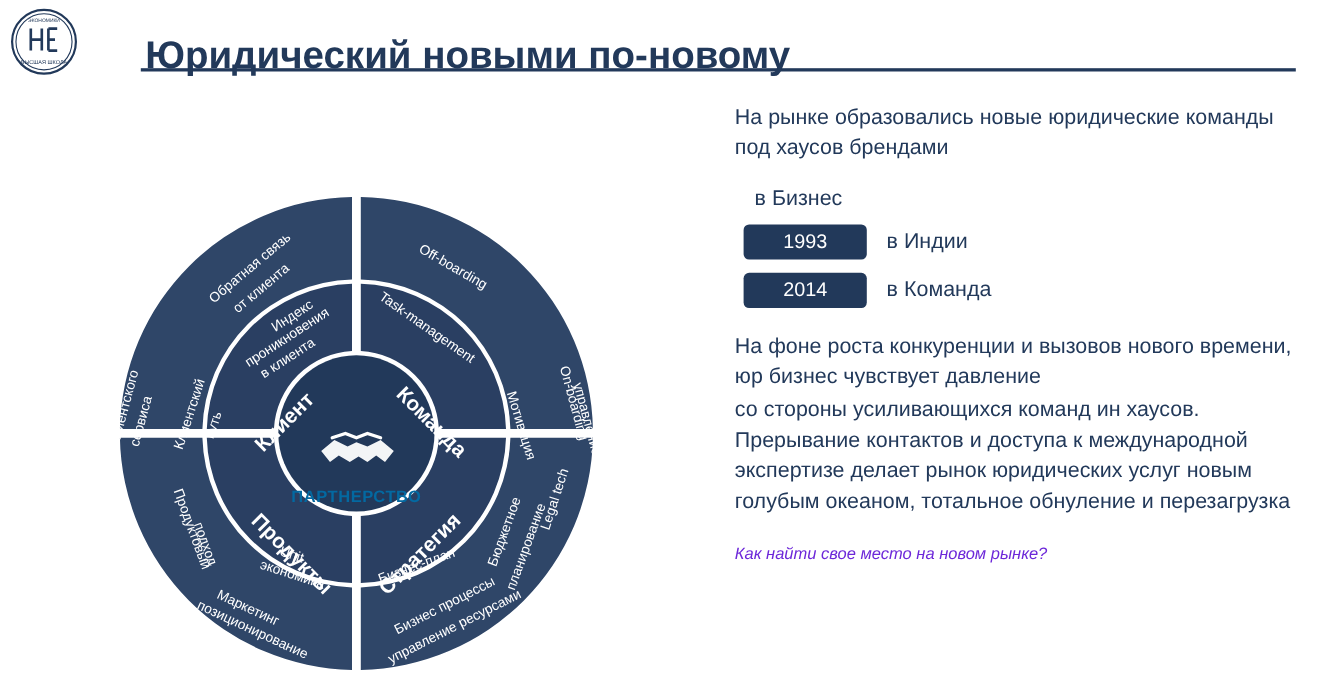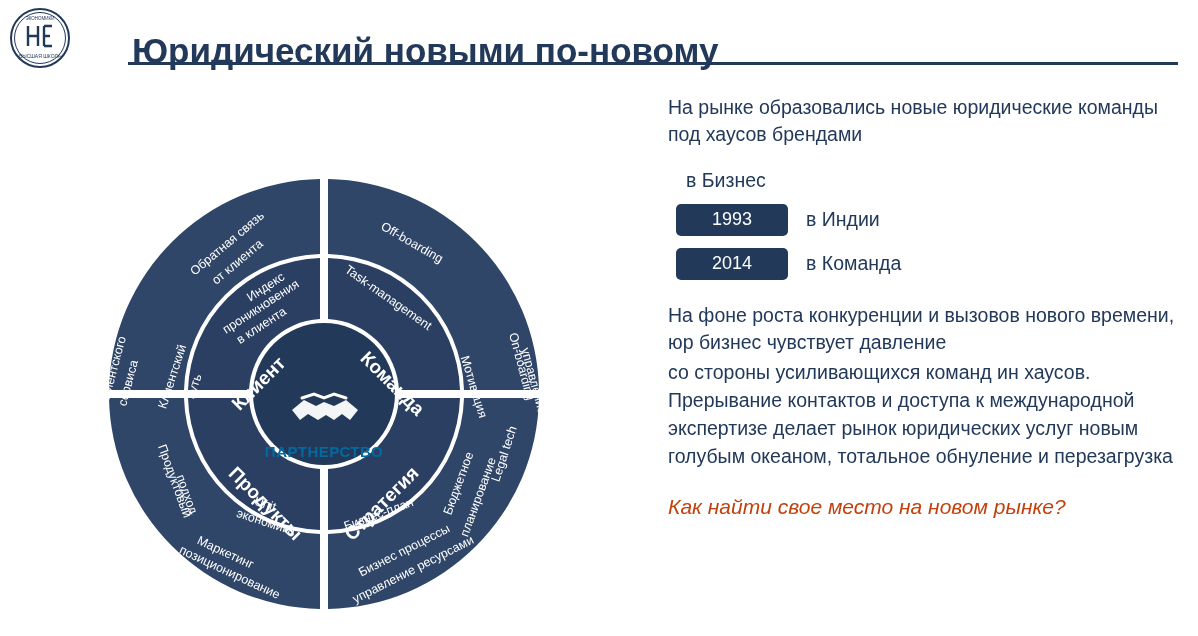--- a/index.html
+++ b/index.html
@@ -117,23 +117,23 @@
     color: #22395a;
   }
   .para {
     margin: 22px 0 0 0;
     font-size: 19.5px;
     line-height: 1.43;
     color: #22395a;
   }
   .question {
     margin: 24px 0 0 0;
-    font-size: 21px;
+    font-size: 15px;
     font-style: italic;
-    color: #c2410c;
+    color: #6d28d9;
   }
 </style>
 </head>
 <body>
 
 <div class="logo">
   <svg viewBox="0 0 64 64" width="64" height="64">
     <circle cx="32" cy="32" r="29" fill="none" stroke="#22395a" stroke-width="2"></circle>
     <circle cx="32" cy="32" r="25.5" fill="none" stroke="#22395a" stroke-width="1"></circle>
     <path d="M20 20 L20 40 M20 30 L30 30 M30 20 L30 40 M36 20 L36 40 M36 20 L44 20 M36 30 L42 30 M36 40 L44 40" stroke="#22395a" stroke-width="2.4" fill="none"></path>

